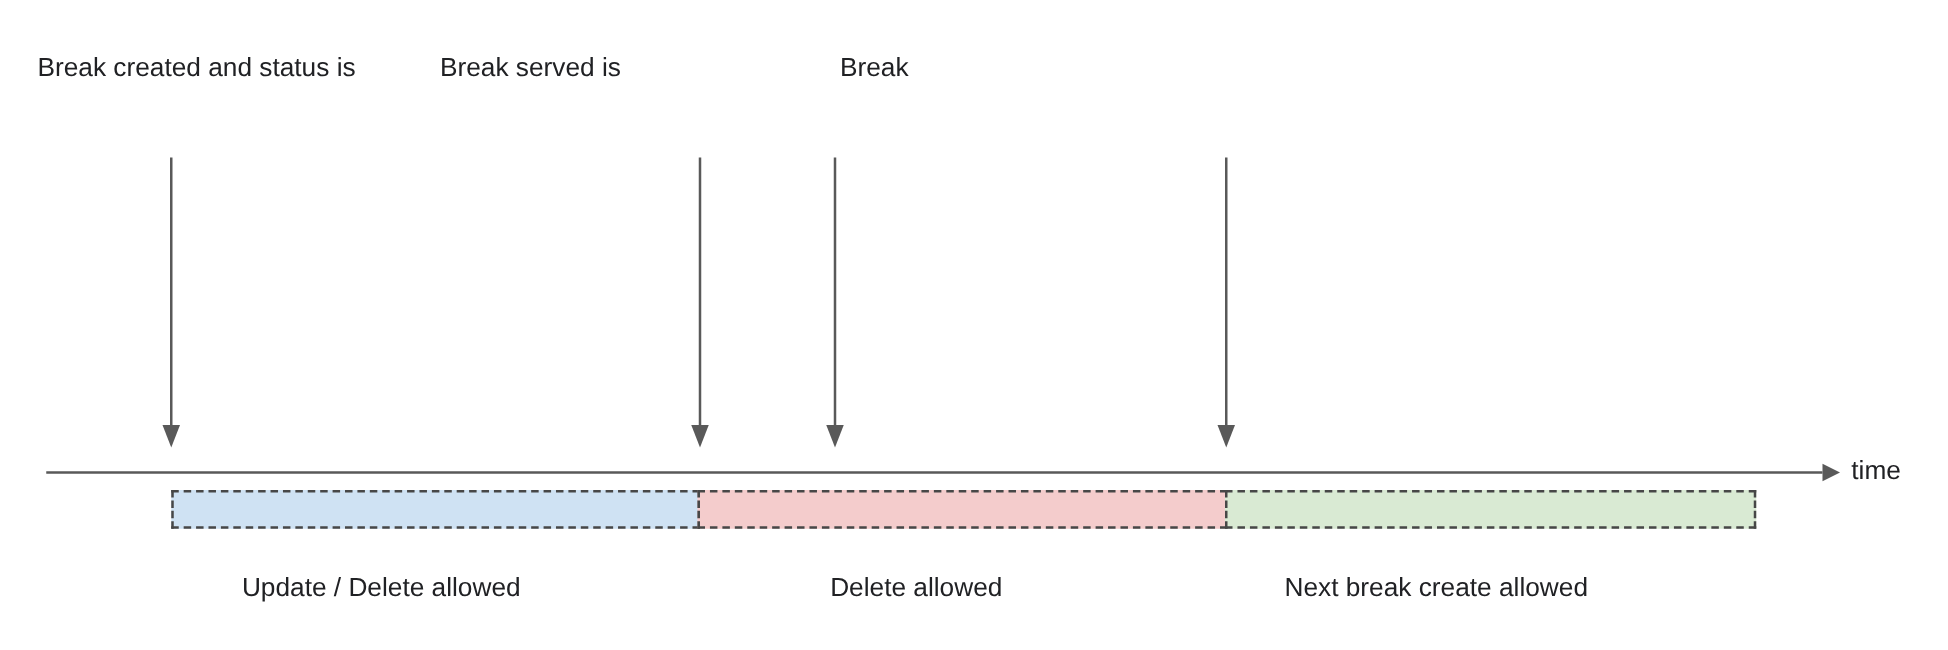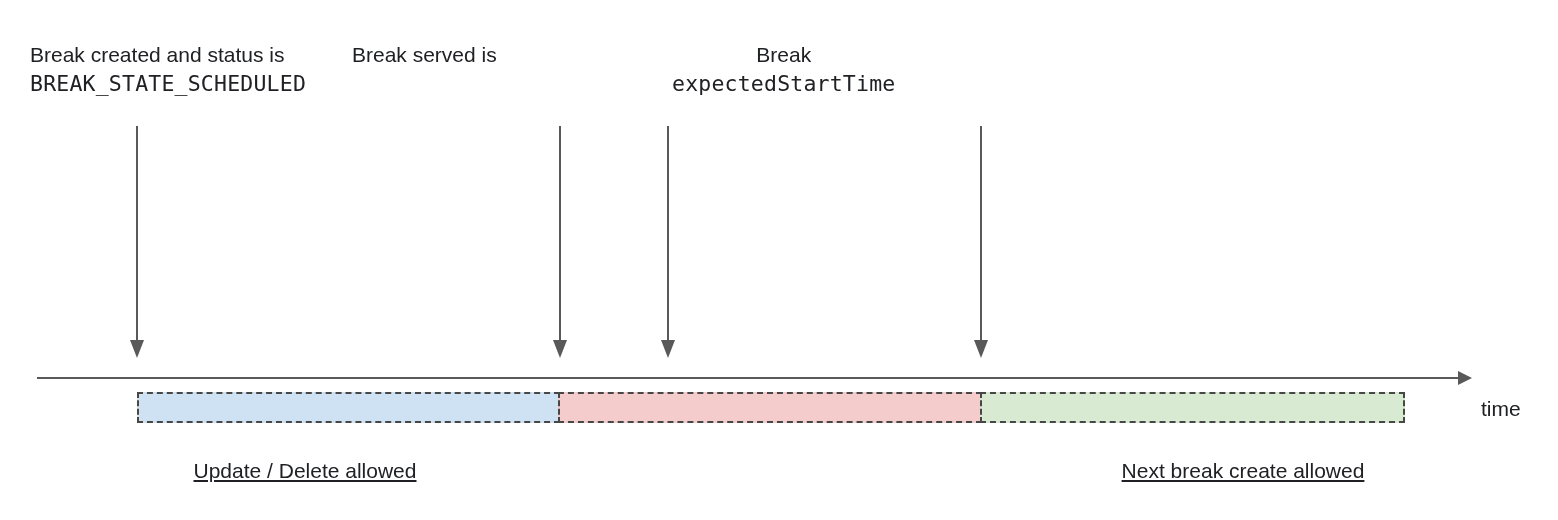--- a/index.html
+++ b/index.html
@@ -75,74 +75,71 @@
     border-top: 7px solid transparent;
     border-bottom: 7px solid transparent;
     border-left: 14px solid #595959;
   }
   .axis-label {
     position: absolute;
     left: 1481px;
     top: 365px;
     font-size: 21px;
     white-space: nowrap;
-    margin-top: 32px;
   }
   
   .segment {
     position: absolute;
     top: 392px;
     height: 27px;
     border: 2px dashed #474747;
     box-sizing: content-box;
   }
   #segment-1 { left: 137px; width: 419px; }
   #segment-2 { left: 558px; width: 420px; }
   #segment-3 { left: 980px; width: 421px; }
   
   .seg-label {
     position: absolute;
     top: 459px;
     font-size: 21px;
     white-space: nowrap;
     transform: translateX(-50%);
-    text-decoration: underline;
   }
   #seg-label-1 { left: 305px; }
   #seg-label-2 { left: 733px; }
-  #seg-label-3 { left: 1243px; }
+  #seg-label-3 { left: 1149px; }
 </style>
 </head>
 <body>
 
 <div id="canvas">
 
   <div class="ann" id="ann-1">
     <div>Break created and status is</div>
-    <div class="mono">BREAK_STATE_SCHEDULED</div>
   </div>
 
   <div class="ann" id="ann-2">
     <div>Break served is</div>
   </div>
 
   <div class="ann" id="ann-3">
     <div>Break</div>
-    <div class="mono">expectedStartTime</div>
   </div>
 
 
   <div class="varrow" id="arrow-1"></div>
   <div class="varrow" id="arrow-2"></div>
   <div class="varrow" id="arrow-3"></div>
   <div class="varrow" id="arrow-4"></div>
 
   <div class="axis-line"></div>
   <div class="axis-label">time</div>
 
   <div class="segment" id="segment-1" style="background: rgb(207, 226, 243);"></div>
   <div class="segment" id="segment-2" style="background: rgb(244, 204, 204);"></div>
   <div class="segment" id="segment-3" style="background: rgb(217, 234, 211);"></div>
 
   <div class="seg-label" id="seg-label-1">Update / Delete allowed</div>
+  <div class="seg-label" id="seg-label-2">Delete allowed</div>
   <div class="seg-label" id="seg-label-3">Next break create allowed</div>
 
 </div>
 
 </body></html>

